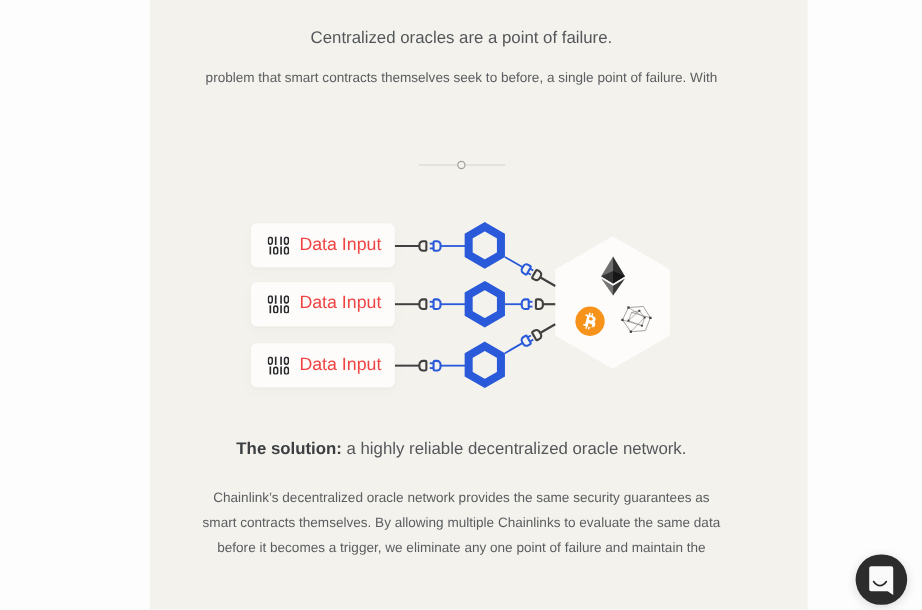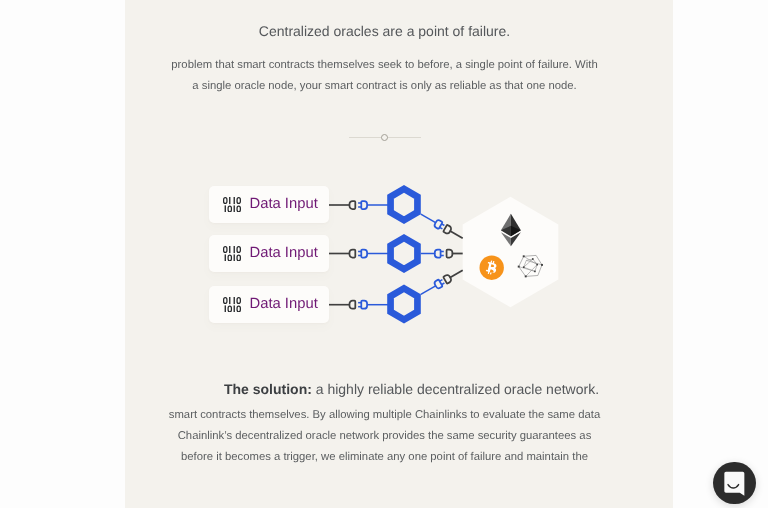--- a/index.html
+++ b/index.html
@@ -4,55 +4,54 @@
 <style>
   html,body{margin:0;padding:0;}
   body{width:768px;height:508px;overflow:hidden;background:#fdfdfd;
        font-family:"Liberation Sans",sans-serif;-webkit-font-smoothing:antialiased;text-rendering:geometricPrecision;}
   .page{position:relative;width:768px;height:508px;}
   .content{position:absolute;left:125px;top:0;width:548px;height:508px;background:#f4f2ed;overflow:hidden;}
 
   .h2{position:absolute;left:0;width:519px;text-align:center;
       font-size:14px;font-weight:400;color:#54575a;}
   .h2.one{top:23px;}
-  .h2.two{top:381px;padding-left:27px;}
+  .h2.two{top:365px;}
   .h2.two b{font-weight:700;color:#3c3f42;}
 
   .para{position:absolute;left:0;width:519px;text-align:center;
         font-size:11.3px;color:#5b5e60;}
   .para .ln{display:block;height:21px;line-height:21px;}
   .para.one{top:55px;}
   .para.two{top:405px;}
 
   .divider{position:absolute;left:223.8px;top:133px;width:72.1px;height:10px;}
   .divider .ln{position:absolute;left:0;top:4.2px;width:72.1px;height:1.1px;background:#dcd9d1;}
   .divider .dot{position:absolute;left:32.4px;top:1.1px;width:7px;height:7px;border-radius:50%;
                 border:1.55px solid #a3a097;background:#f4f2ed;box-sizing:border-box;}
 
   .diagram{position:absolute;left:0;top:0;width:519px;height:508px;pointer-events:none;}
 
   .ibox{position:absolute;background:#fdfcfa;border-radius:5px;
         box-shadow:0 1px 2px rgba(130,122,100,.035),0 4px 10px rgba(130,122,100,.03);}
-  .ibox .lbl{position:absolute;left:40.3px;top:9.3px;font-size:14.8px;color:#701a75;
+  .ibox .lbl{position:absolute;left:40.3px;top:9.3px;font-size:14.8px;color:#ef4444;
              white-space:nowrap;font-weight:400;}
   .binicon{position:absolute;left:13.7px;top:10.4px;width:18.2px;height:15.5px;}
 
   .chatbtn{position:absolute;left:713.3px;top:461.8px;width:42.3px;height:42.3px;border-radius:50%;
            background:#2c2c2c;box-shadow:0 2px 9px rgba(0,0,0,.14);}
 </style>
 </head>
 <body>
 
 <div class="page">
   <div class="content">
 
     <div class="h2 one">Centralized oracles are a point of failure.</div>
     <div class="para one">
         <span class="ln">problem that smart contracts themselves seek to before, a single point of failure. With</span>
-        <span class="ln">a single oracle node, your smart contract is only as reliable as that one node.</span>
       </div>
 
     <div class="divider">
       <div class="ln"></div>
       <div class="dot"></div>
     </div>
 
     <div class="diagram" id="diagram">
         <svg width="519" height="508" viewBox="0 0 519 508" style="position: absolute; left: 0px; top: 0px;">
           <polygon points="385.50,196.81 433.30,224.40 433.30,279.60 385.50,307.19 337.70,279.60 337.70,224.40" fill="#fdfcfa"></polygon>
@@ -203,22 +202,22 @@
             </g>
           </svg>
           <span class="lbl">Data Input</span>
         </div>
       </div>
 
     <div class="h2 two">
       <b>The solution:</b><span> a highly reliable decentralized oracle network.</span>
     </div>
     <div class="para two">
+        <span class="ln">Chainlink’s decentralized oracle network provides the same security guarantees as</span>
         <span class="ln">smart contracts themselves. By allowing multiple Chainlinks to evaluate the same data</span>
-        <span class="ln">Chainlink’s decentralized oracle network provides the same security guarantees as</span>
         <span class="ln">before it becomes a trigger, we eliminate any one point of failure and maintain the</span>
       </div>
   </div>
 
   <div class="chatbtn">
     <svg width="42.3" height="42.3" viewBox="0 0 42.3 42.3">
       <path fill="#fafafa" d="M13.0 9.8h16.7c0.9 0 1.65 0.75 1.65 1.65v22.3l-4.6-3.0H13.0c-0.9 0-1.65-0.75-1.65-1.65V11.45c0-0.9 0.75-1.65 1.65-1.65z"></path>
       <path fill="none" stroke="#2c2c2c" stroke-width="1.4" stroke-linecap="round" d="M15.0 22.6c1.5 2.3 3.3 3.4 5.3 3.4s3.8-1.1 5.3-3.4"></path>
     </svg>
   </div>

